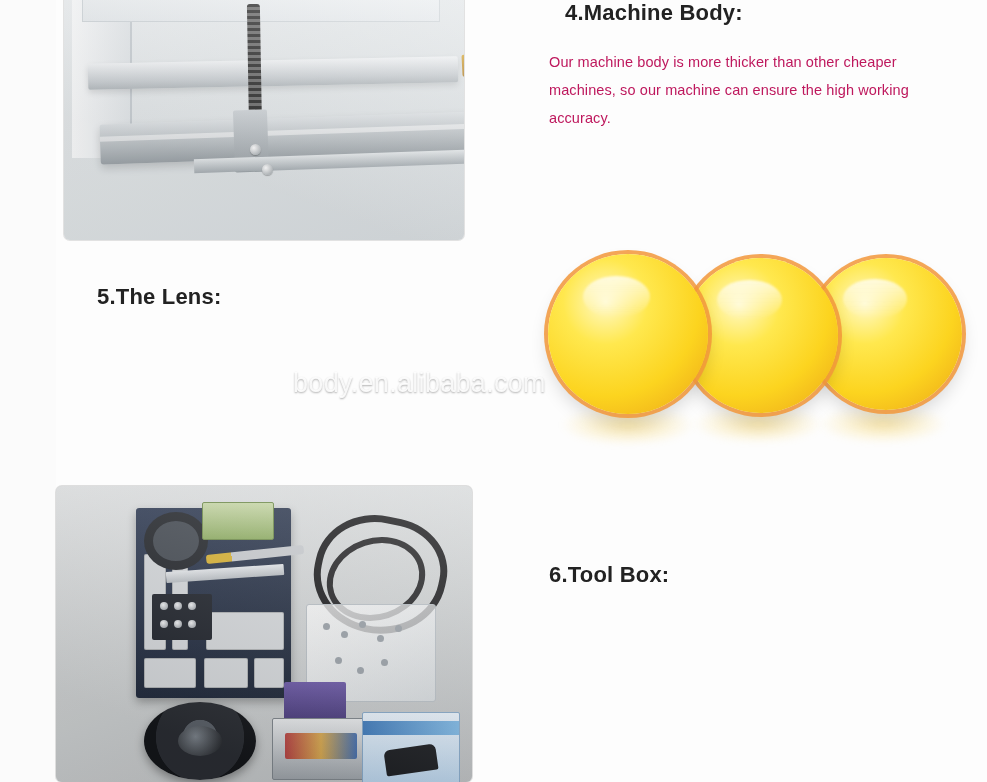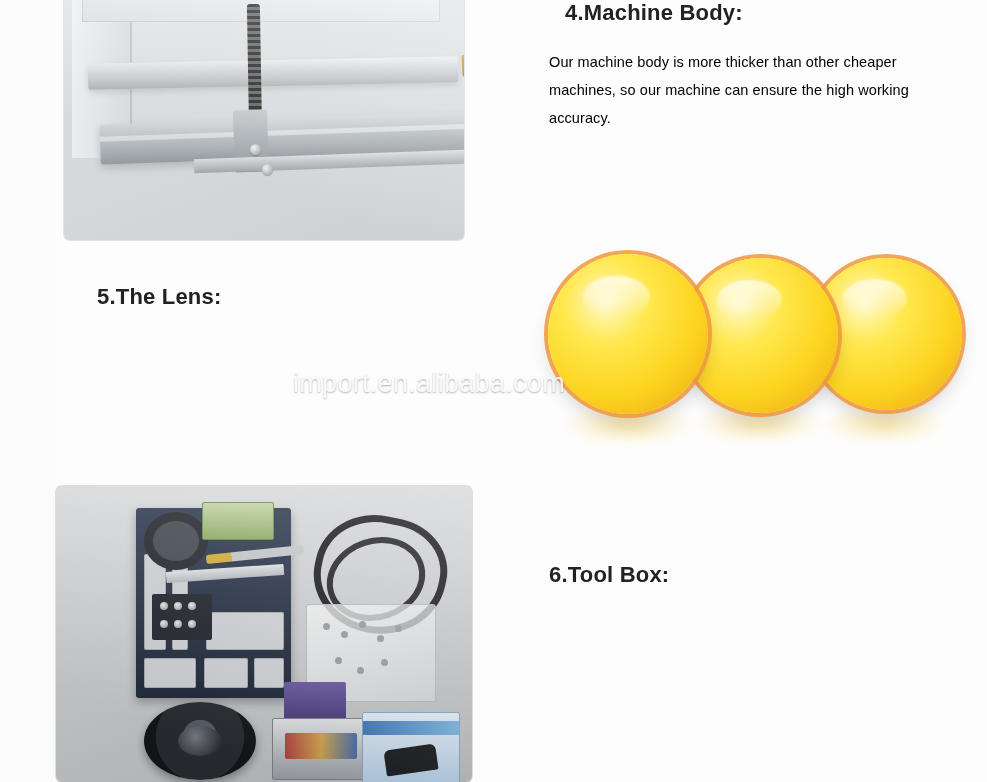--- a/index.html
+++ b/index.html
@@ -25,21 +25,21 @@
   
   .section-title {
     font-size: 22px;
     font-weight: bold;
     color: #222222;
     letter-spacing: 0.2px;
     white-space: nowrap;
   }
   .section-body {
     font-size: 14.5px;
-    color: #000000;
+    color: #be185d;
     line-height: 28px;
     letter-spacing: 0.1px;
   }
 
   
   #block-machine-body {
     position: absolute;
     left: 549px;
     top: 0px;
     width: 400px;
@@ -510,15 +510,15 @@
       <div class="part"></div>
     </div>
 
     <div class="shade"></div>
   </div>
 
   <div id="block-toolbox">
     <div class="section-title">6.Tool Box:</div>
   </div>
 
-  <div id="watermark">import.en.alibaba.com</div>
+  <div id="watermark">body.en.alibaba.com</div>
 
 </div>
 
 </body></html>

